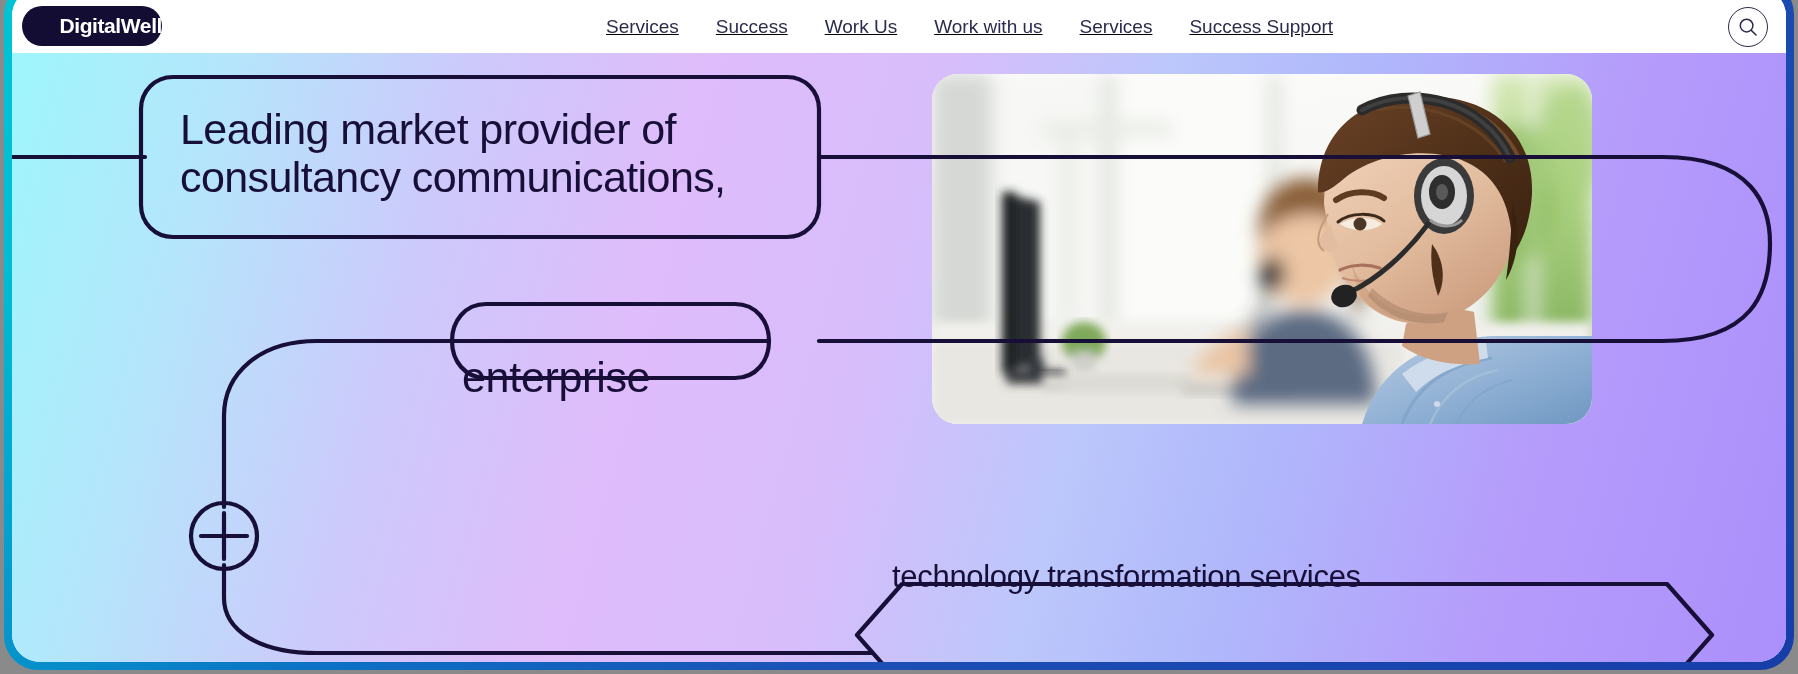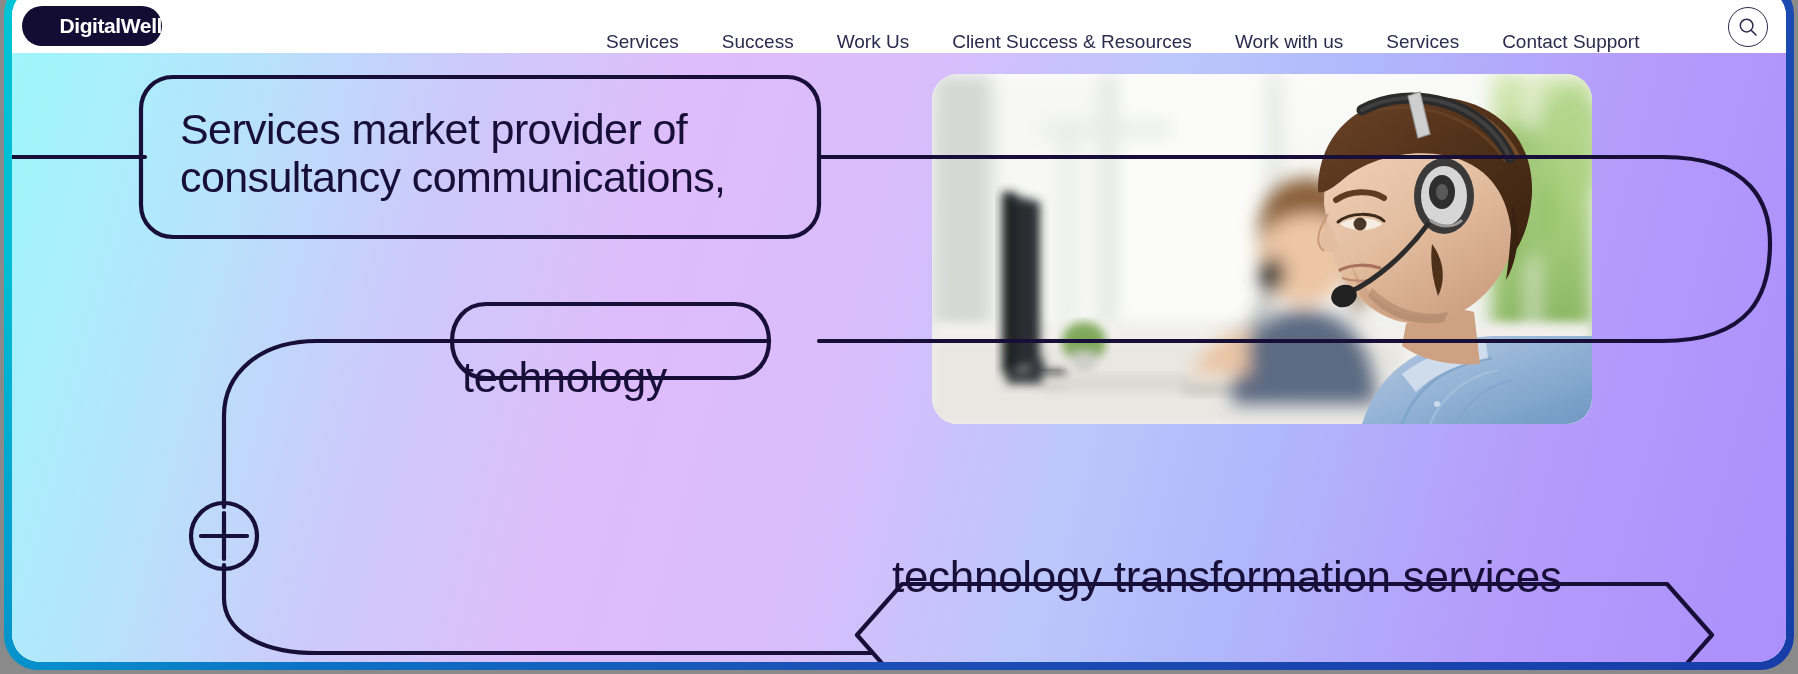--- a/index.html
+++ b/index.html
@@ -63,22 +63,23 @@
     align-items:center;
     justify-content:flex-end;
     cursor:pointer;
   }
 
   .nav-links {
     position:absolute;
     left:578px; top:0;
     height:53px;
     display:flex;
-    align-items:flex-end;
-    gap:11px;
+    align-items:center;
+    gap:5px;
+    text-decoration:underline;
   }
   .nav-links a {
     color:#2b2b4d;
     font-size:19px;
     text-decoration:none;
     padding:0 16px;
     white-space:nowrap;
     cursor:pointer;
   }
 
@@ -148,21 +149,21 @@
     letter-spacing:-0.6px;
   }
   #t-consultancy {
     left:450px; top:300px;
     font-size:43px;
     line-height:48px;
     letter-spacing:-0.3px;
   }
   #t-tech {
     left:880px; top:500px;
-    font-size:44px;
+    font-size:31px;
     line-height:48px;
     letter-spacing:-0.3px;
   }
 
   .hit { position:absolute; cursor:pointer; }
 </style>
 </head>
 <body>
 
 <div class="page">
@@ -173,24 +174,23 @@
     <div class="navbar">
 
       <div class="logo">
         <span>DigitalWell</span>
       </div>
 
       <nav class="nav-links">
         <a>Services</a>
         <a>Success</a>
         <a>Work Us</a>
-        <a>Client Success &amp; Resources</a>
         <a>Work with us</a>
         <a>Services</a>
-        <a>Contact Support</a>
+        <a>Success Support</a>
       </nav>
 
       <div class="search-btn">
         <svg width="22" height="22" viewBox="0 0 22 22">
           <circle cx="9.6" cy="9.6" r="6.3" fill="none" stroke="#2b2b4d" stroke-width="1.5"></circle>
           <line x1="14.2" y1="14.2" x2="19" y2="19" stroke="#2b2b4d" stroke-width="1.6" stroke-linecap="round"></line>
         </svg>
       </div>
     </div>
 
@@ -374,23 +374,23 @@
           <path d="M474 251 L723 251 C744 251 757 268 757 288 C757 308 744 325 723 325 L474 325 C453 325 440 308 440 288 C440 268 453 251 474 251 Z"></path>
 
           <path d="M890 531 L1655 531 L1700 582 L1655 633 L890 633 L845 582 Z"></path>
 
           <circle cx="212" cy="483" r="33"></circle>
           <line x1="189" y1="483" x2="235" y2="483"></line>
           <line x1="212" y1="460" x2="212" y2="506"></line>
         </g>
       </svg>
 
-      <div class="tbox-text" id="t-headline"><span>Services market provider of</span><br><span>consultancy communications,</span></div>
-
-      <div class="tbox-text" id="t-consultancy">technology</div>
+      <div class="tbox-text" id="t-headline"><span>Leading market provider of</span><br><span>consultancy communications,</span></div>
+
+      <div class="tbox-text" id="t-consultancy">enterprise</div>
 
       <div class="tbox-text" id="t-tech">technology transformation services</div>
 
       <div class="hit" style="left:129px;top:24px;width:678px;height:160px;"></div>
       <div class="hit" style="left:440px;top:251px;width:317px;height:74px;"></div>
       <div class="hit" style="left:845px;top:531px;width:855px;height:102px;"></div>
       <div class="hit" style="left:179px;top:450px;width:66px;height:66px;border-radius:50%;"></div>
     </div>
   </div>
 </div>

